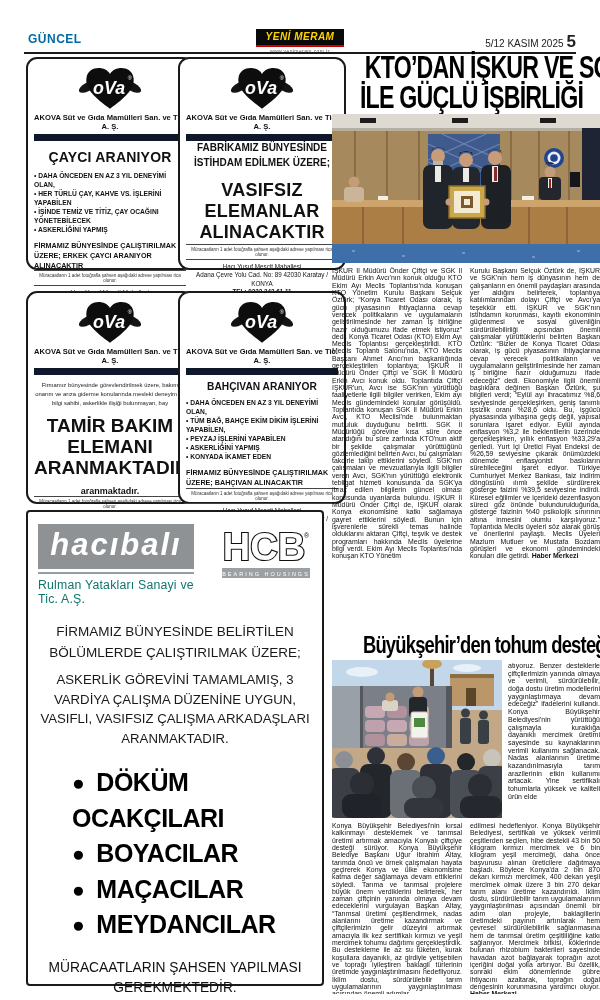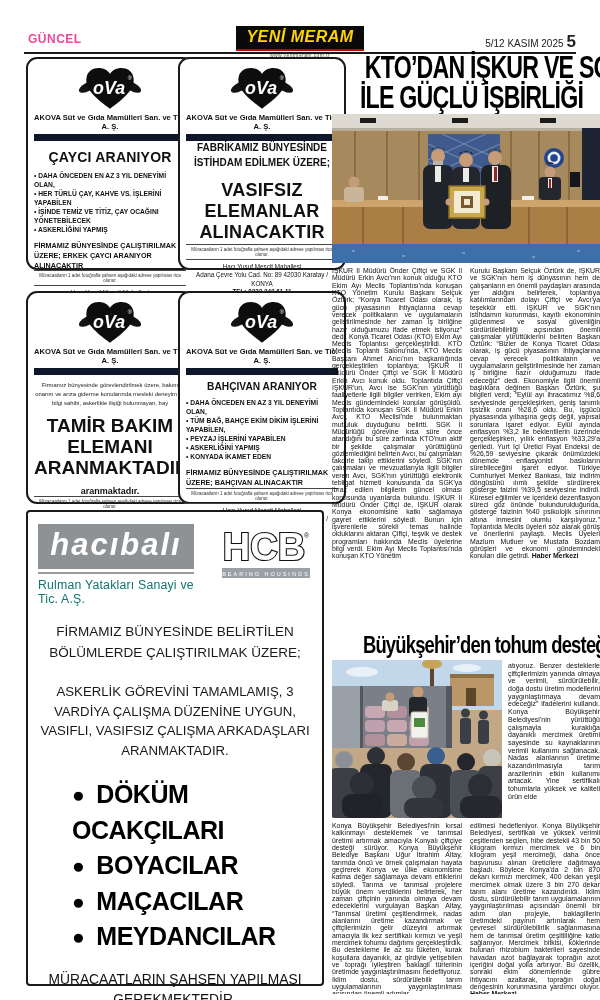--- a/index.html
+++ b/index.html
@@ -1,23 +1,23 @@
 <!DOCTYPE html>
 <html><head>
 <meta charset="utf-8">
 <style>
   html,body{margin:0;padding:0;background:#ffffff;}
   .page{position:relative;width:600px;height:1000px;background:#ffffff;overflow:hidden;
         font-family:"Liberation Sans",sans-serif;color:#111;}
   
   .header{position:absolute;left:0;top:0;width:600px;height:52px;}
-  .section{position:absolute;left:28px;top:32px;font-size:12px;font-weight:bold;letter-spacing:.5px;color:#ec4899;}
+  .section{position:absolute;left:28px;top:32px;font-size:12px;font-weight:bold;letter-spacing:.5px;color:#0369a1;}
   .masthead{position:absolute;left:0;top:26px;width:600px;text-align:center;}
   .masthead-box{display:inline-block;background:#0a0a0a;color:#ffd400;font-weight:bold;font-style:italic;
-                font-size:16px;padding:2px 10px 3px;letter-spacing:.5px;border-bottom:2px solid #c00;}
+                font-size:10px;padding:2px 10px 3px;letter-spacing:.5px;border-bottom:2px solid #c00;}
   .masthead-url{font-size:5px;color:#555;margin-top:1px;letter-spacing:.4px;}
   .dateline{position:absolute;right:24px;top:32px;font-size:10px;color:#222;}
   .dateline .pagenum{font-size:17px;font-weight:bold;margin-left:3px;}
   .header-rule{position:absolute;left:24px;top:52px;width:552px;height:2px;background:#1a1a1a;}
   
   .ad{position:absolute;width:168px;height:213px;border:2px solid #1a1a1a;border-radius:11px;
       box-sizing:border-box;padding:5px 6px 4px;display:flex;flex-direction:column;background:#fff;}
   .ad1{left:26px;top:57px;} .ad2{left:178px;top:57px;}
   .ad3{left:26px;top:291px;} .ad4{left:178px;top:291px;}
   .ova-logo{align-self:center;flex:0 0 auto;}
@@ -42,21 +42,21 @@
   .hcb-box{position:absolute;left:26px;top:510px;width:298px;height:476px;border:2px solid #1a1a1a;
            border-radius:4px;box-sizing:border-box;padding:12px 10px 0;background:#fff;}
   .hcb-logos{display:flex;gap:26px;align-items:flex-start;}
   .hacibali{flex:1;}
   .hacibali-bar{background:#8f9294;color:#fff;font-style:italic;font-weight:bold;font-size:31px;
                 text-align:center;letter-spacing:2px;padding:3px 0 6px;}
   .hacibali-line{height:2px;background:#9a9da0;margin-top:3px;}
   .hacibali-sub{font-size:12.3px;color:#0f766e;margin-top:4px;letter-spacing:.2px;}
   .hcb-mark{width:92px;flex:0 0 auto;}
   .hcb-para1{font-size:13.5px;text-align:center;line-height:1.55;margin-top:16px;color:#1a1a1a;}
-  .hcb-para2{font-size:13.2px;text-align:center;line-height:1.5;margin-top:18px;color:#1a1a1a;}
+  .hcb-para2{font-size:13.2px;text-align:center;line-height:1.5;margin-top:6px;color:#1a1a1a;}
   .hcb-positions{margin:16px 0 0 34px;padding:0;list-style:none;font-size:25px;font-weight:bold;
                  line-height:1.42;letter-spacing:-.5px;color:#000;}
   .hcb-positions li::before{content:"●";font-size:.85em;margin-right:12px;vertical-align:1px;}
   .hcb-note{font-size:13.8px;text-align:center;line-height:1.45;margin-top:15px;}
   
   .kto-headline{position:absolute;left:332px;top:52px;width:268px;text-align:center;
                 font-weight:bold;font-size:29px;line-height:30px;color:#000;}
   .cond{display:inline-block;transform:scaleX(.8) scaleY(1.08);transform-origin:50% 50%;
         white-space:nowrap;letter-spacing:-1px;}
   .photo1{position:absolute;left:332px;top:114px;width:268px;height:149px;}

